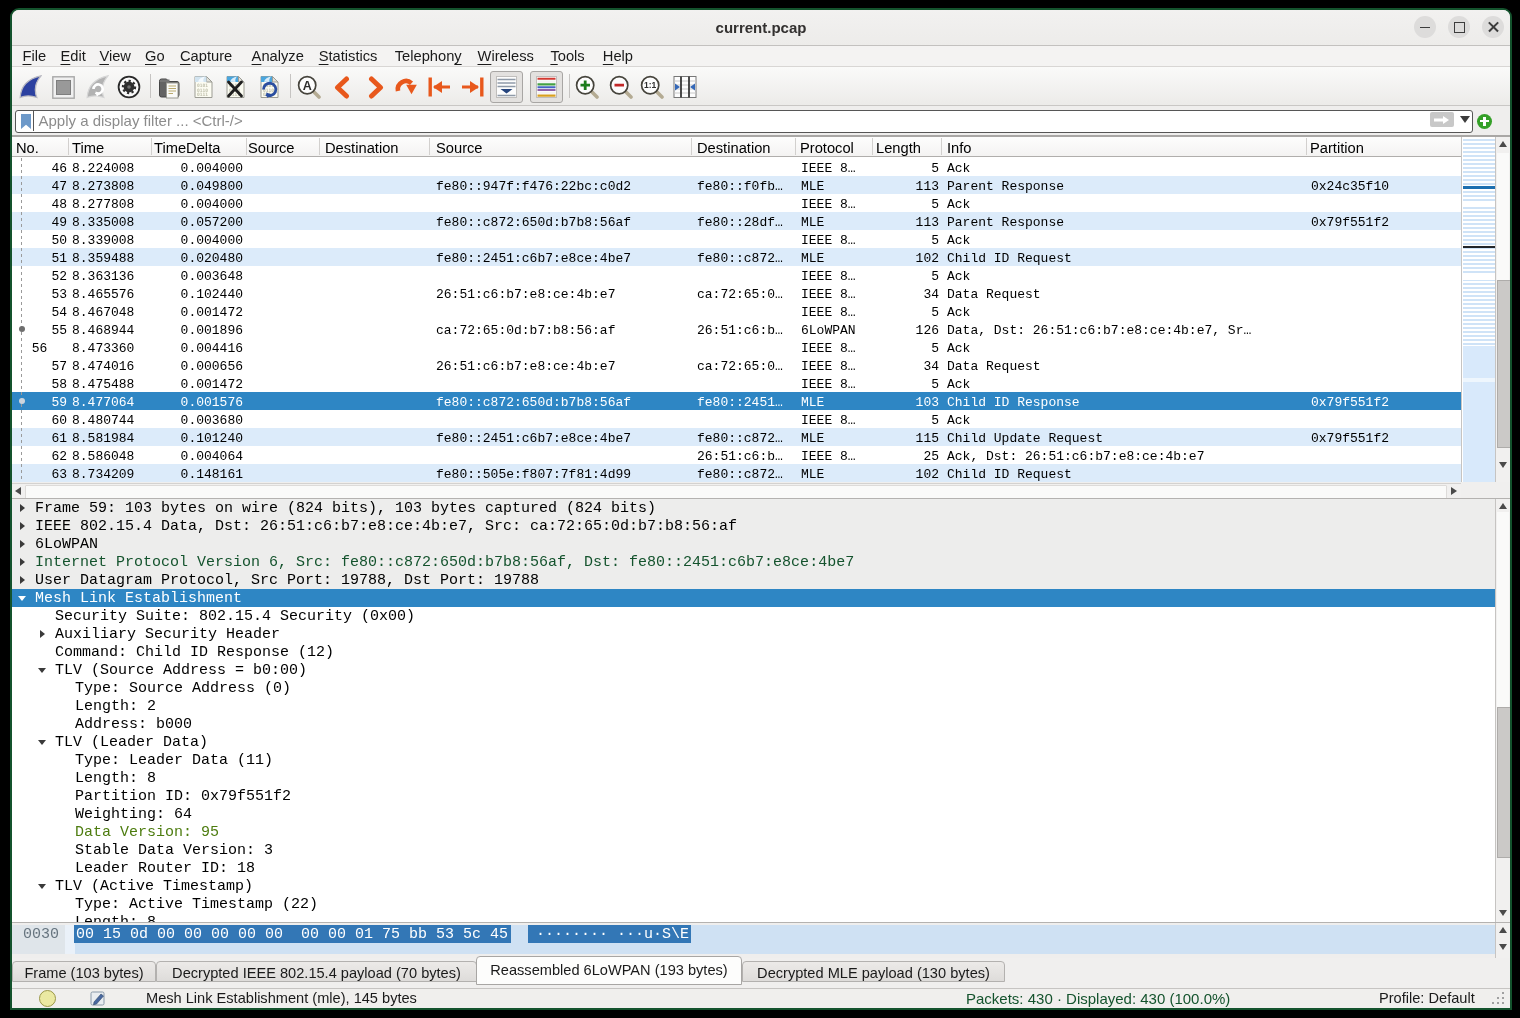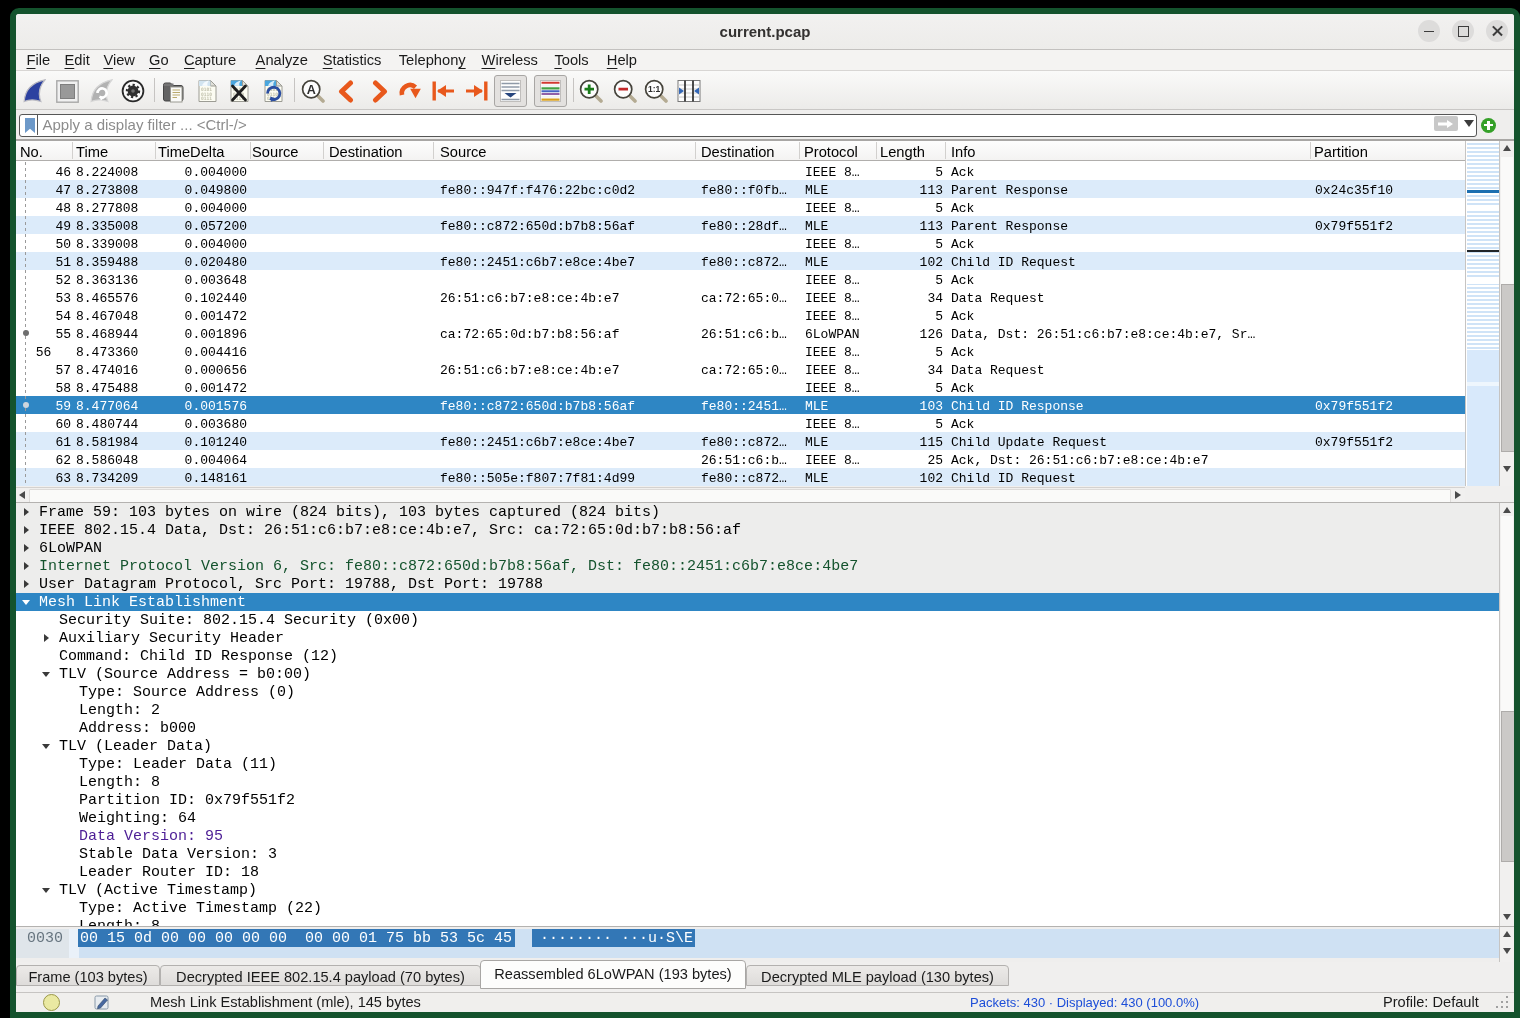--- a/index.html
+++ b/index.html
@@ -1,21 +1,21 @@
 <!DOCTYPE html>
 <html><head>
 <meta charset="utf-8">
 <style>
   html,body{margin:0;padding:0;background:#000;width:1520px;height:1018px;overflow:hidden}
   *{box-sizing:content-box}
   .abs{position:absolute}
   .sans{font-family:"Liberation Sans",sans-serif}
   .mono{font-family:"Liberation Mono",monospace;font-size:15px;line-height:18px;white-space:pre}
   #win{position:absolute;left:10px;top:8px;width:1498px;height:998px;background:#f0efee;
-       border-radius:9px 9px 0 0;overflow:hidden;border:6px solid #14532d}
+       border-radius:9px 9px 0 0;overflow:hidden;border:2px solid #14532d}
   .line{position:absolute;height:1px;background:#c3c1bf}
   .prow{position:absolute;left:0;width:1449px;height:18px;font-size:13px}
   .prow span{position:absolute;top:1.5px;line-height:18px}
   .b{background:#dcebfa}
   .s{background:#2e86c4;color:#fff}
   .drow{position:absolute;left:0;width:1483px;height:18px;line-height:18px}
   .hl{position:absolute;top:0;height:19px;line-height:19px;font-size:14.7px;color:#000}
   .hsep{position:absolute;top:1px;width:1px;height:17px;background:#d2d0ce}
   .mi{position:absolute;top:0;height:21px;line-height:21px;font-size:14.7px;color:#1a1a1a}
   .mi u{text-underline-offset:2.5px;text-decoration-thickness:1px}
@@ -299,21 +299,21 @@
 <div class="drow mono" style="top:633px;color:#000"><span class="abs" style="left:43px;top:1px">Command: Child ID Response (12)</span></div>
 <div class="drow mono" style="top:651px;color:#000"><div class="tri" style="left:26px;top:7px;border-left:4px solid transparent;border-right:4px solid transparent;border-top:5.5px solid #3a3a3a"></div><span class="abs" style="left:43px;top:1px">TLV (Source Address = b0:00)</span></div>
 <div class="drow mono" style="top:669px;color:#000"><span class="abs" style="left:63px;top:1px">Type: Source Address (0)</span></div>
 <div class="drow mono" style="top:687px;color:#000"><span class="abs" style="left:63px;top:1px">Length: 2</span></div>
 <div class="drow mono" style="top:705px;color:#000"><span class="abs" style="left:63px;top:1px">Address: b000</span></div>
 <div class="drow mono" style="top:723px;color:#000"><div class="tri" style="left:26px;top:7px;border-left:4px solid transparent;border-right:4px solid transparent;border-top:5.5px solid #3a3a3a"></div><span class="abs" style="left:43px;top:1px">TLV (Leader Data)</span></div>
 <div class="drow mono" style="top:741px;color:#000"><span class="abs" style="left:63px;top:1px">Type: Leader Data (11)</span></div>
 <div class="drow mono" style="top:759px;color:#000"><span class="abs" style="left:63px;top:1px">Length: 8</span></div>
 <div class="drow mono" style="top:777px;color:#000"><span class="abs" style="left:63px;top:1px">Partition ID: 0x79f551f2</span></div>
 <div class="drow mono" style="top:795px;color:#000"><span class="abs" style="left:63px;top:1px">Weighting: 64</span></div>
-<div class="drow mono" style="top:813px;color:#4c1d95"><span class="abs" style="left:63px;top:1px">Data Version: 95</span></div>
+<div class="drow mono" style="top:813px;color:#4d7c0f"><span class="abs" style="left:63px;top:1px">Data Version: 95</span></div>
 <div class="drow mono" style="top:831px;color:#000"><span class="abs" style="left:63px;top:1px">Stable Data Version: 3</span></div>
 <div class="drow mono" style="top:849px;color:#000"><span class="abs" style="left:63px;top:1px">Leader Router ID: 18</span></div>
 <div class="drow mono" style="top:867px;color:#000"><div class="tri" style="left:26px;top:7px;border-left:4px solid transparent;border-right:4px solid transparent;border-top:5.5px solid #3a3a3a"></div><span class="abs" style="left:43px;top:1px">TLV (Active Timestamp)</span></div>
 <div class="drow mono" style="top:885px;color:#000"><span class="abs" style="left:63px;top:1px">Type: Active Timestamp (22)</span></div>
 <div class="drow mono" style="top:903px;color:#000"><span class="abs" style="left:63px;top:1px">Length: 8</span></div>
 <div class="abs" style="left:0;top:912px;width:1498px;height:1px;background:#b4b2b0"></div>
 <div class="sb" style="left:1483px;top:489px;width:15px;height:423px;border-left:1px solid #c6c4c2;background:#f1f0ef"></div>
 <div class="tri" style="left:1487px;top:493px;border-left:4.5px solid transparent;border-right:4.5px solid transparent;border-bottom:6px solid #4a4a4a"></div>
 <div class="abs" style="left:1485px;top:502px;width:12px;height:195px;background:#fafaf9"></div>
 <div class="sbh" style="left:1484.5px;top:697px;width:12px;height:149px;background:#cbc9c7"></div>
@@ -336,20 +336,20 @@
 <div class="tab" style="left:464px;top:945.5px;width:264px;height:27px;line-height:27px;background:#fdfdfc;border-color:#a8a6a4">Reassembled 6LoWPAN (193 bytes)</div>
 <div class="tab" style="left:730px;top:950.5px;width:261px;height:19.5px;line-height:22px">Decrypted MLE payload (130 bytes)</div>
 <div class="line" style="left:0;top:978px;width:1498px;background:#c6c4c2"></div>
 <div class="abs" style="left:0;top:979px;width:1498px;height:18px;background:#f0efed"></div>
 <div class="abs" style="left:27px;top:980px;width:15px;height:15px;border-radius:50%;background:#eae9a2;border:1px solid #9a9748"></div>
 <svg class="abs" style="left:78px;top:980px" width="17" height="17" viewBox="0 0 17 17">
 <rect x="1" y="2" width="13" height="13" rx="1.5" fill="#e8ecf0" stroke="#8898a8"></rect>
 <path d="M4 12 L11 4 L13.5 6 L6.5 14 L3.5 14.7 Z" fill="#4868a0" stroke="#304868" stroke-width="0.6"></path>
     </svg>
 <div class="abs sans" style="left:134px;top:979px;height:19px;line-height:19px;font-size:14.6px;color:#1a1a1a">Mesh Link Establishment (mle), 145 bytes</div>
-<div class="abs sans" style="left:954px;top:979px;height:19px;line-height:19px;font-size:13px;color:#1d4ed8">Packets: 430 · Displayed: 430 (100.0%)</div>
+<div class="abs sans" style="left:954px;top:979px;height:19px;line-height:19px;font-size:15px;color:#14532d">Packets: 430 · Displayed: 430 (100.0%)</div>
 <div class="abs sans" style="left:1367px;top:979px;height:19px;line-height:19px;font-size:14.6px;color:#1a1a1a">Profile: Default</div>
 <div class="abs" style="left:1490px;top:992px;width:2px;height:2px;background:#a0a0a0"></div>
     <div class="abs" style="left:1485px;top:992px;width:2px;height:2px;background:#a0a0a0"></div>
     <div class="abs" style="left:1490px;top:987px;width:2px;height:2px;background:#a0a0a0"></div>
     <div class="abs" style="left:1480px;top:992px;width:2px;height:2px;background:#a0a0a0"></div>
     <div class="abs" style="left:1485px;top:987px;width:2px;height:2px;background:#a0a0a0"></div>
     <div class="abs" style="left:1490px;top:982px;width:2px;height:2px;background:#a0a0a0"></div>
 </div>
 </body></html>

